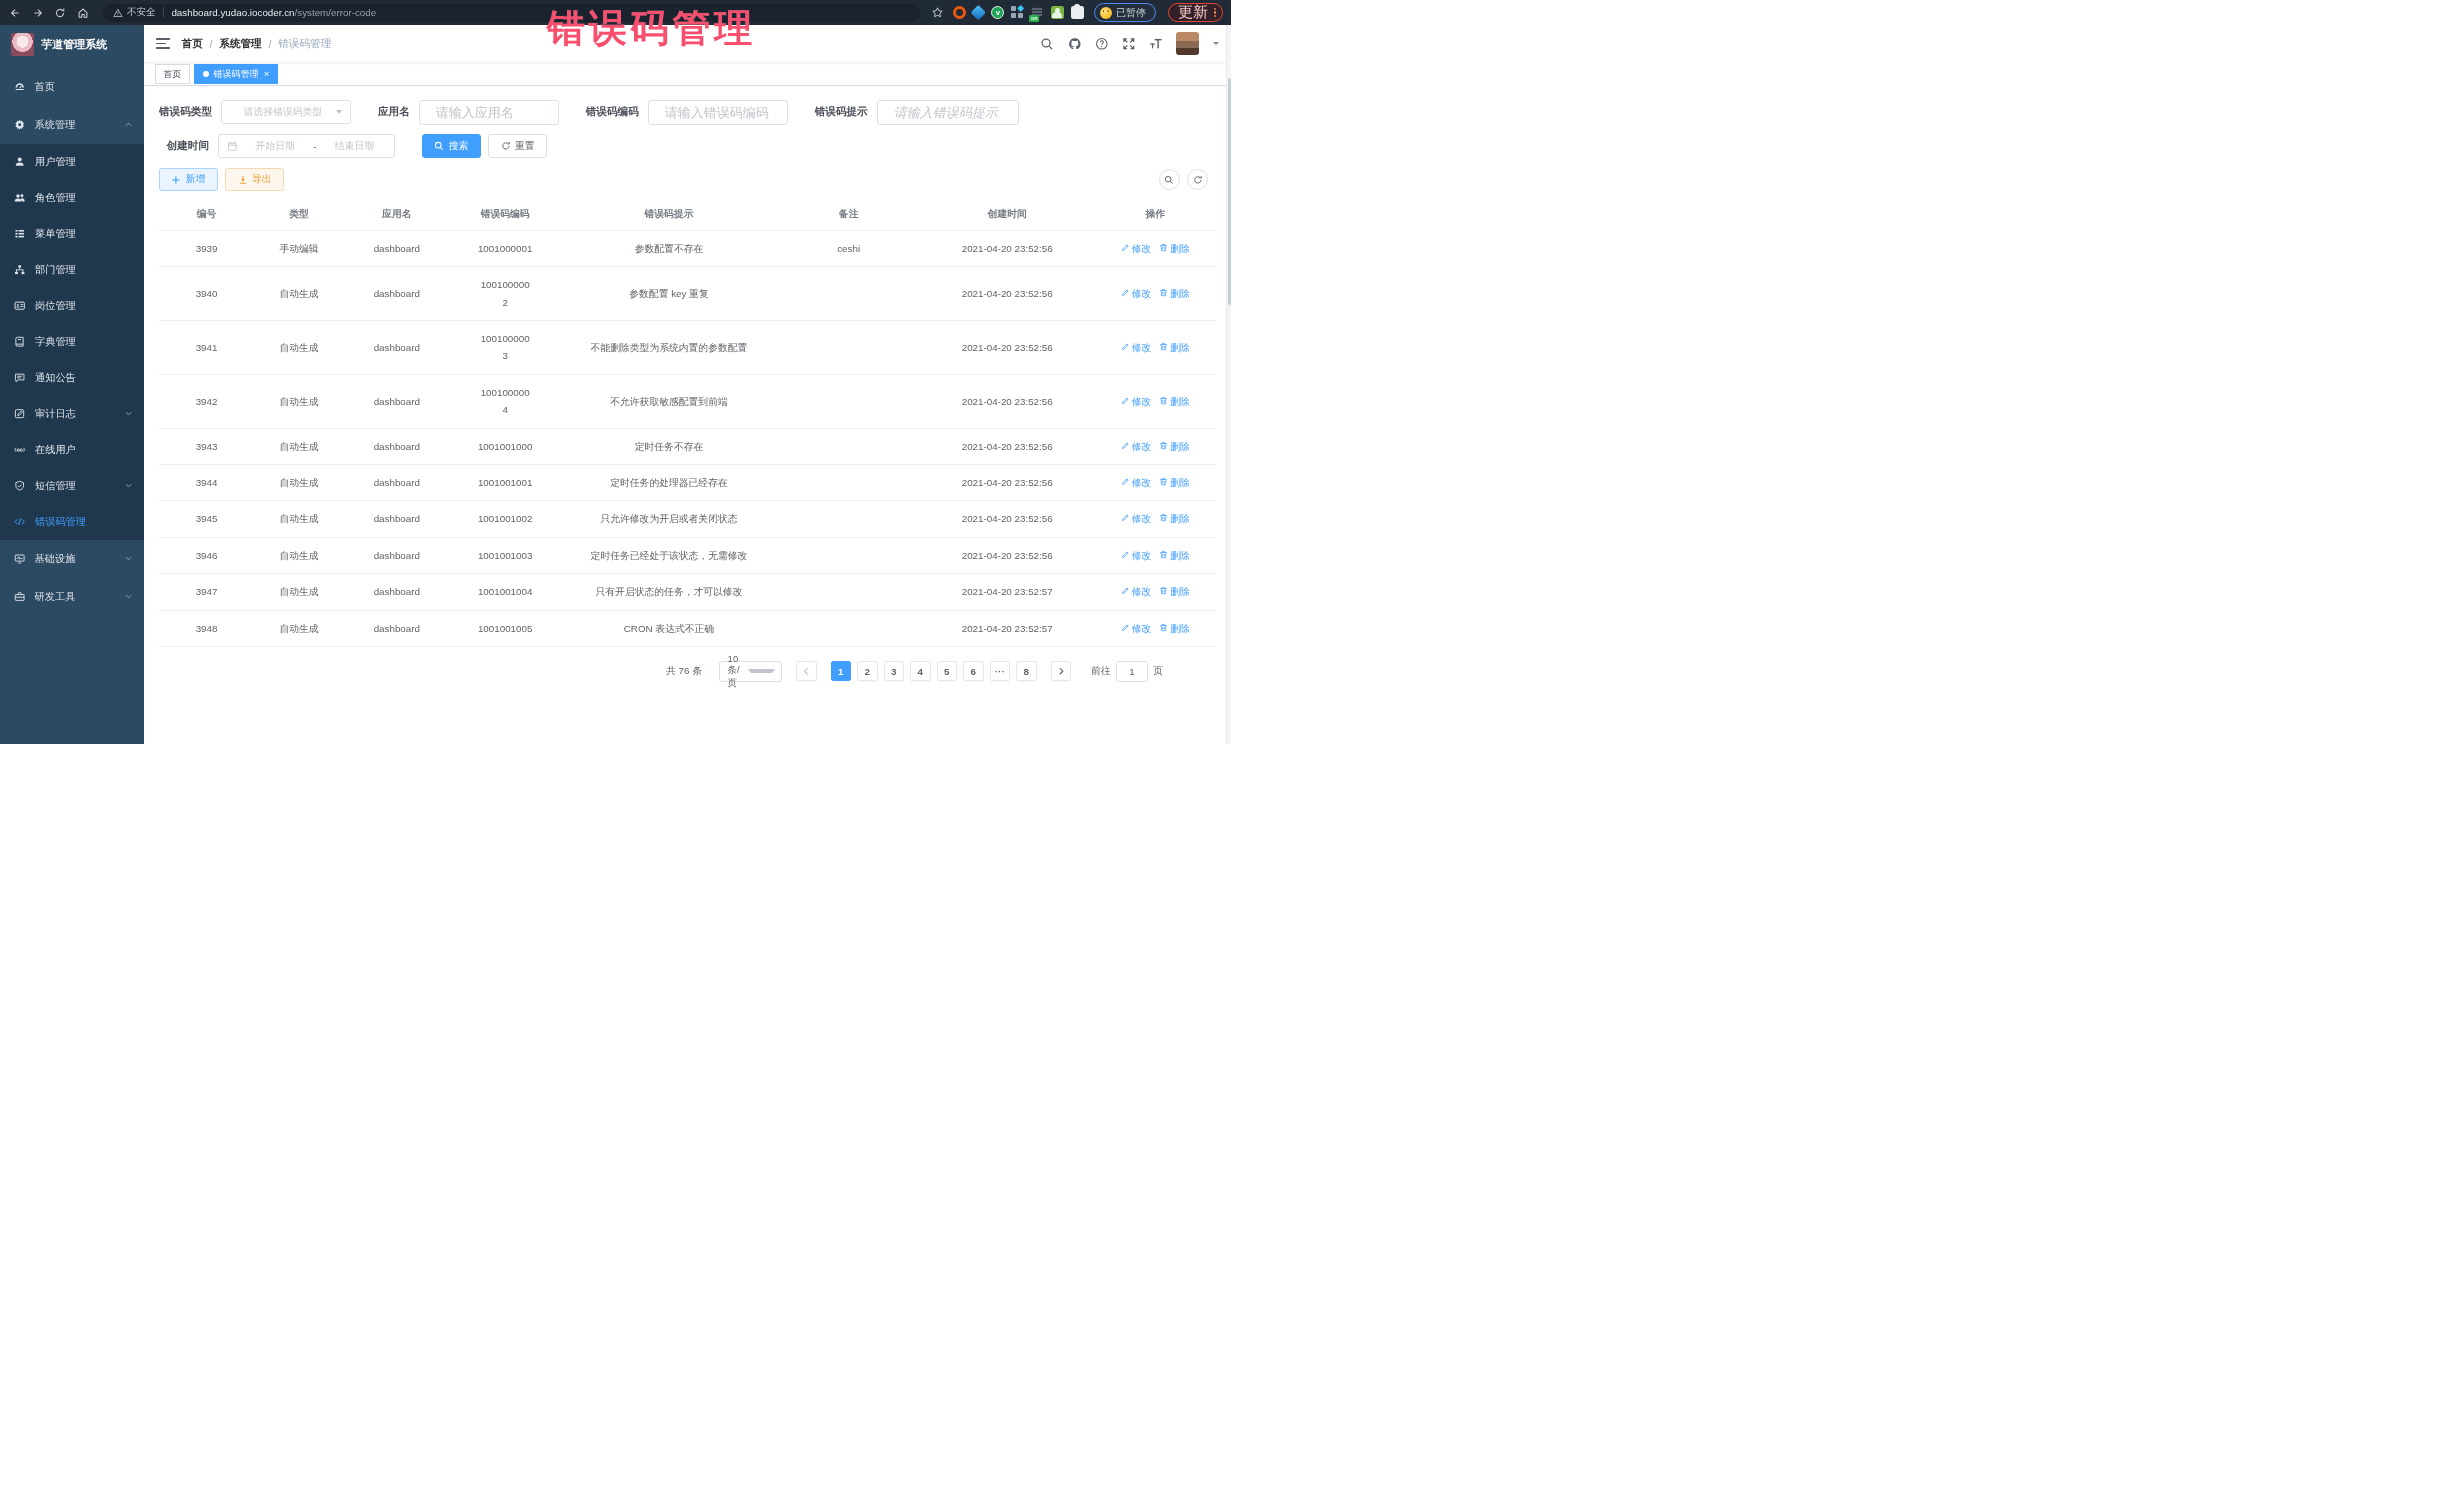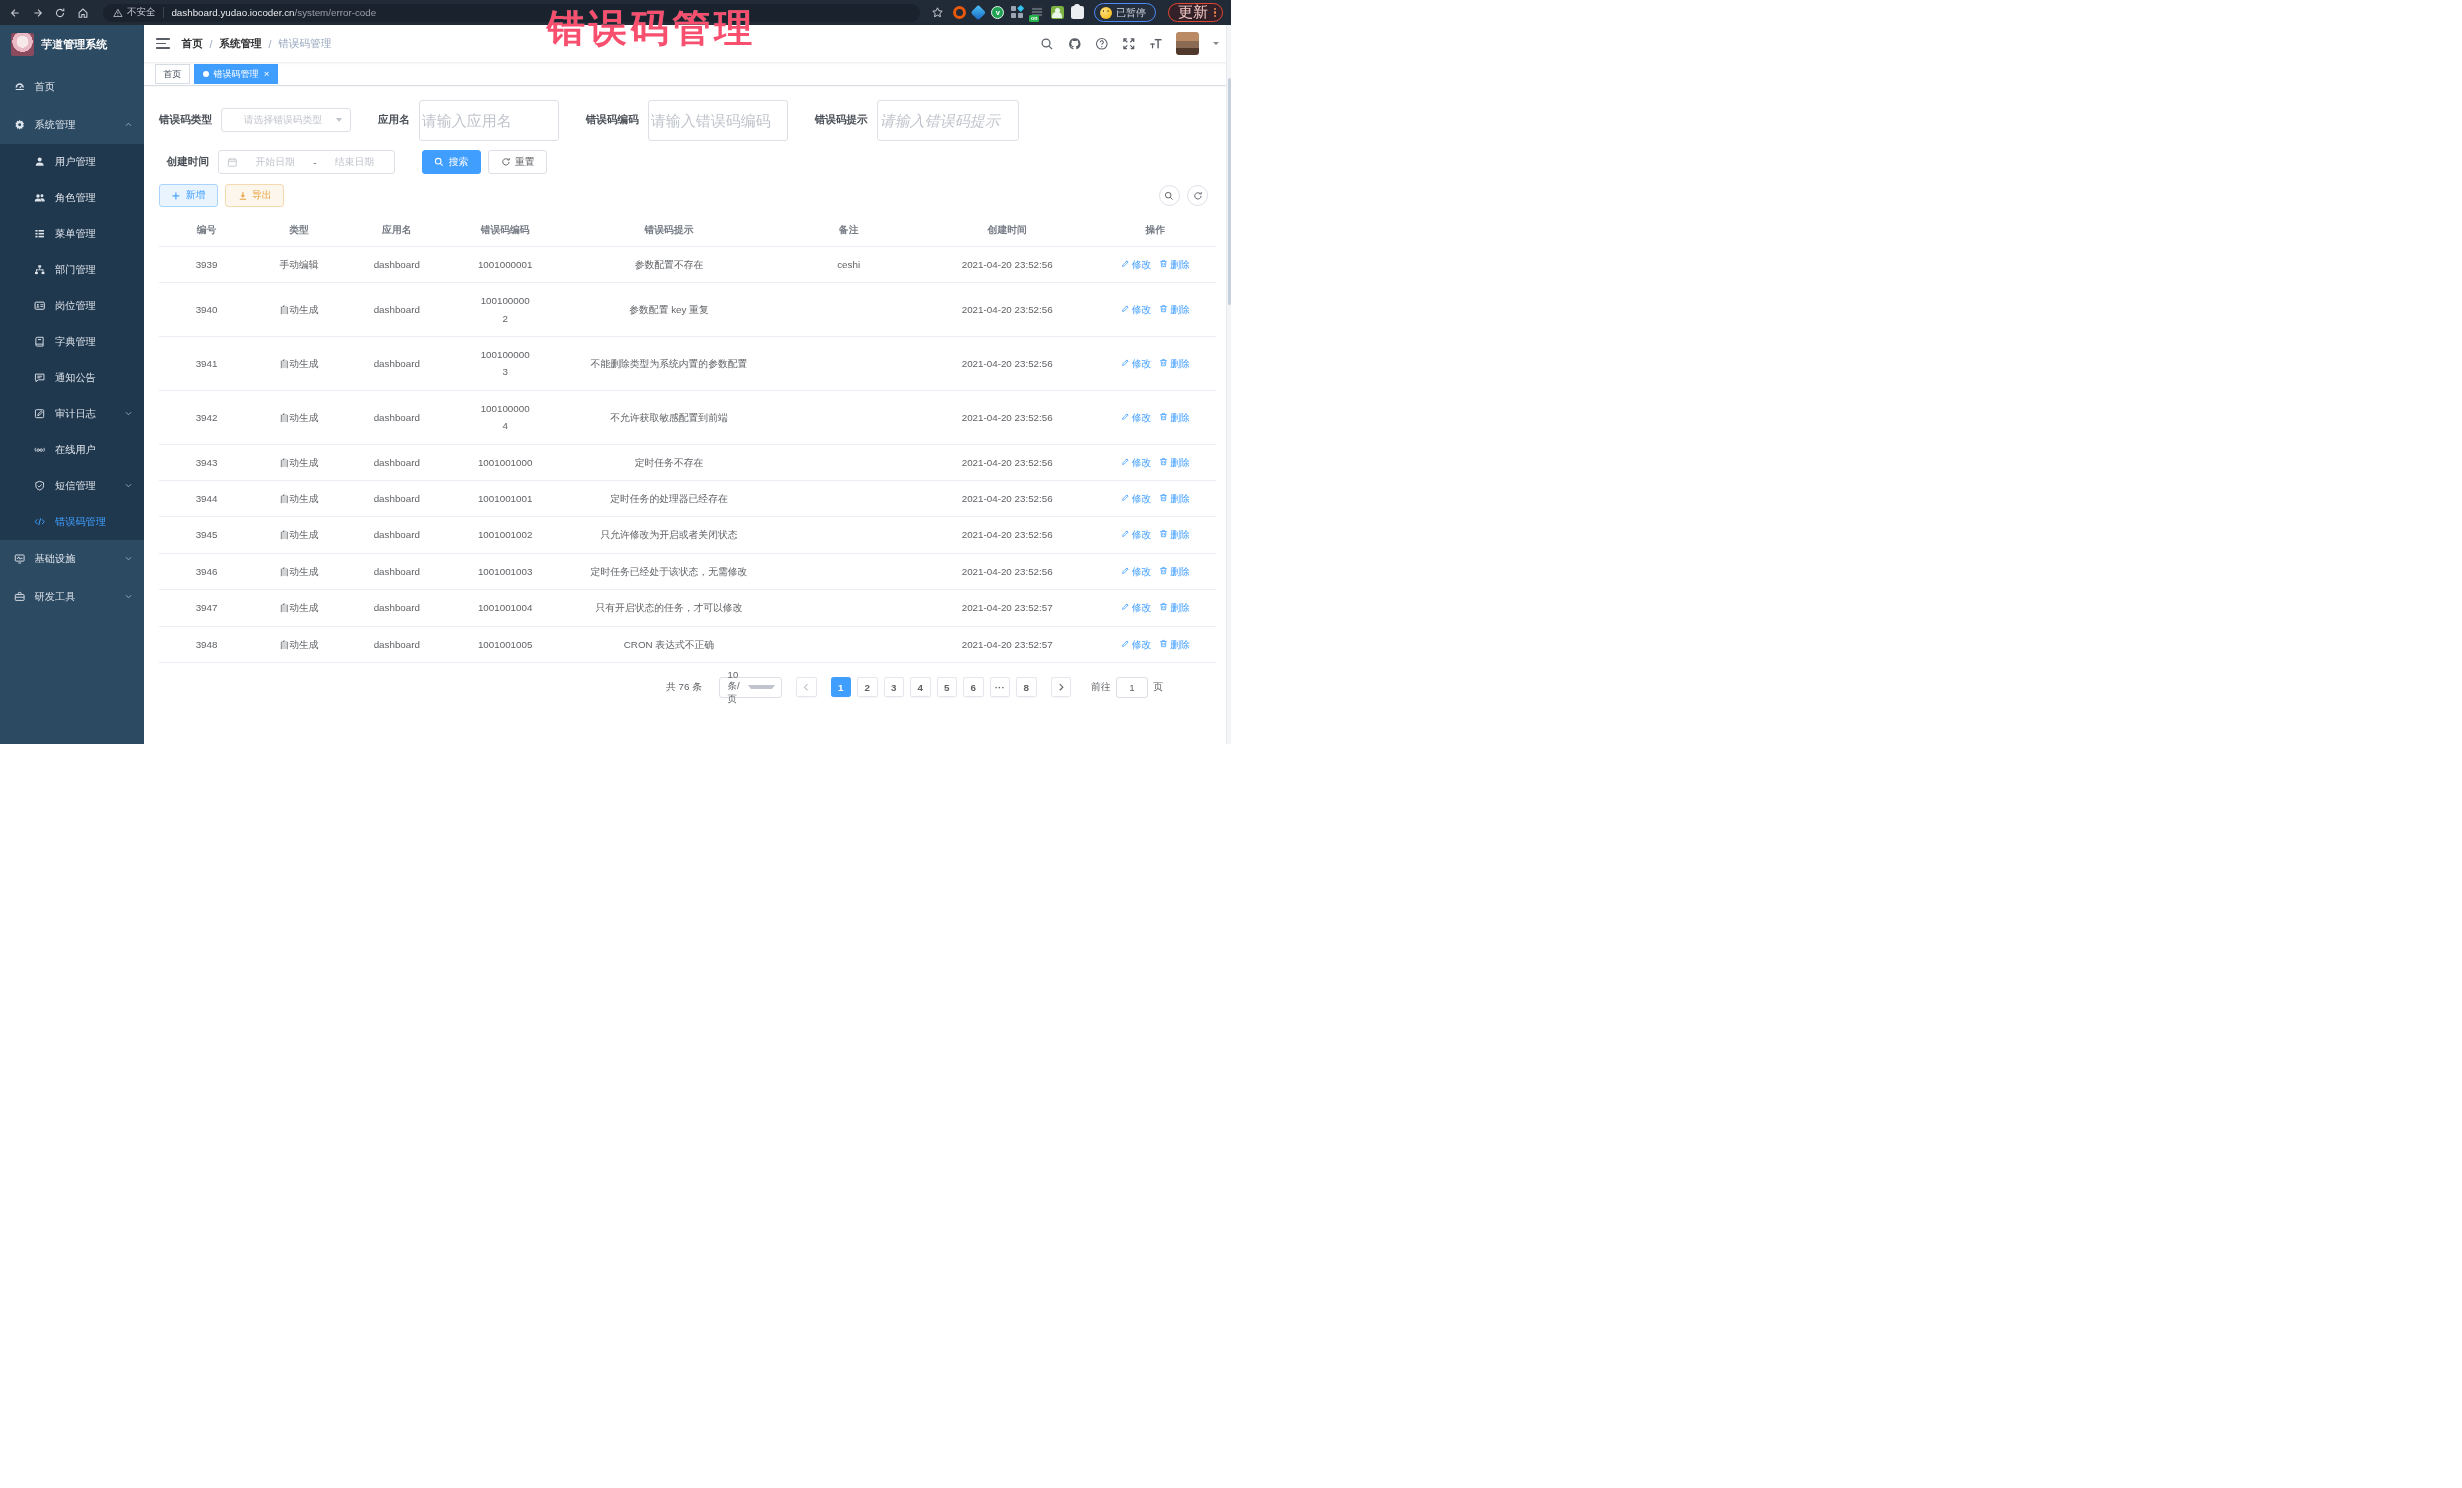--- a/index.html
+++ b/index.html
@@ -50,21 +50,21 @@
   .annotation { position:absolute; left:547px; top:3px; font-size:38px; font-weight:700; color:#f94f6e; letter-spacing:3.8px; z-index:50; pointer-events:none; text-shadow:0 0 0.8px rgba(255,255,255,.35); }
 
   
   .app { display:flex; height:719px; }
   .sidebar { width:144px; background:#2d4a63; flex:0 0 auto; display:flex; flex-direction:column; }
   .logo-row { height:38px; display:flex; align-items:center; padding-left:10.6px; gap:7.6px; }
   .logo-img { width:23px; height:23px; border-radius:2.3px; background:radial-gradient(circle at 50% 38%, #f7e9ea 0 32%, #e9b9c6 33% 55%, #8c4a5e 56% 100%); flex:0 0 auto; }
   .logo-title { color:#fff; font-size:11px; font-weight:700; white-space:nowrap; }
   .menu { flex:1 1 auto; padding-top:4.5px; }
   .menu-item { height:38px; display:flex; align-items:center; padding:0 10.6px 0 13.6px; color:#dfe5ec; font-size:10.2px; cursor:pointer; }
-  .menu-item.sub { background:#20384e; padding-left:34px; height:36px; }
+  .menu-item.sub { background:#20384e; padding-left:14px; height:36px; }
   .menu-item.active { color:#409eff; }
   .mi-icon { width:12px; height:12px; display:inline-flex; margin-right:9px; flex:0 0 auto; }
   .mi-icon svg { width:11.4px; height:11.4px; }
   .mi-label { flex:1 1 auto; white-space:nowrap; }
   .mi-chevron { width:9px; height:9px; color:#9db0c1; display:inline-flex; }
   .mi-chevron svg { width:9px; height:9px; }
 
   .content-col { flex:1 1 auto; display:flex; flex-direction:column; min-width:0; background:#fff; }
   .navbar { height:38px; display:flex; align-items:center; padding:0 12px; border-bottom:0.8px solid #f0f1f3; box-shadow:0 0.8px 2.3px rgba(0,21,41,.06); position:relative; z-index:3; }
   .hamburger { width:13.6px; height:10.6px; display:inline-flex; flex-direction:column; justify-content:space-between; margin-right:12px; cursor:pointer; }
@@ -83,21 +83,21 @@
   .tags-bar { height:23px; border-bottom:0.8px solid #d8dce5; box-shadow:0 0.8px 2.3px rgba(0,0,0,.04); display:flex; align-items:center; padding:0 10.6px; gap:4.5px; position:relative; z-index:2; }
   .tag { height:19.7px; display:inline-flex; align-items:center; padding:0 7.6px; border:0.8px solid #d8dce5; background:#fff; color:#495060; font-size:9px; cursor:pointer; white-space:nowrap; }
   .tag.active { background:#409eff; border-color:#409eff; color:#fff; }
   .tag .dot { width:6px; height:6px; border-radius:50%; background:#fff; margin-right:4.5px; }
   .tag .close { margin-left:5.3px; font-size:9.8px; line-height:1; }
 
   .page-content { padding:13.6px 15px 0 15px; flex:1 1 auto; }
   .filter-row { display:flex; align-items:center; margin-bottom:9.8px; }
   .f-item { display:flex; align-items:center; margin-right:27px; }
   .f-label { font-size:10.6px; color:#4a4f57; font-weight:600; margin-right:9px; white-space:nowrap; }
-  .f-input { height:41px; border:0.8px solid #dcdfe6; border-radius:3px; font-size:15px; color:#606266; padding:0 2px; font-family:"Liberation Sans", sans-serif; }
+  .f-input { height:25px; border:0.8px solid #dcdfe6; border-radius:3px; font-size:13px; color:#606266; padding:0 16px; font-family:"Liberation Sans", sans-serif; }
   .f-input::placeholder { color:#c0c4cc; }
   .f-select { width:130px; height:24px; border:0.8px solid #dcdfe6; border-radius:3px; display:flex; align-items:center; padding:0 7.6px; cursor:pointer;text-align:center; }
   .f-select .ph { flex:1; font-size:9.8px; color:#c0c4cc; white-space:nowrap; overflow:hidden; }
   .sel-caret { width:0; height:0; border-left:3.8px solid transparent; border-right:3.8px solid transparent; border-top:4.5px solid #c0c4cc; }
   .date-range { width:177px; height:24px; border:0.8px solid #dcdfe6; border-radius:3px; display:flex; align-items:center; padding:0 7.6px; gap:6px; cursor:pointer; }
   .date-range .cal { width:10.6px; height:10.6px; color:#c0c4cc; display:inline-flex; }
   .date-range .cal svg { width:10.6px; height:10.6px; }
   .date-ph { font-size:9.8px; color:#c0c4cc; flex:1; text-align:center; white-space:nowrap; }
   .date-sep { font-size:9.8px; color:#606266; }
   .btn { height:24px; border-radius:3px; display:inline-flex; align-items:center; gap:4.5px; padding:0 11.4px; font-size:9.8px; cursor:pointer; border:0.8px solid transparent; white-space:nowrap; }

